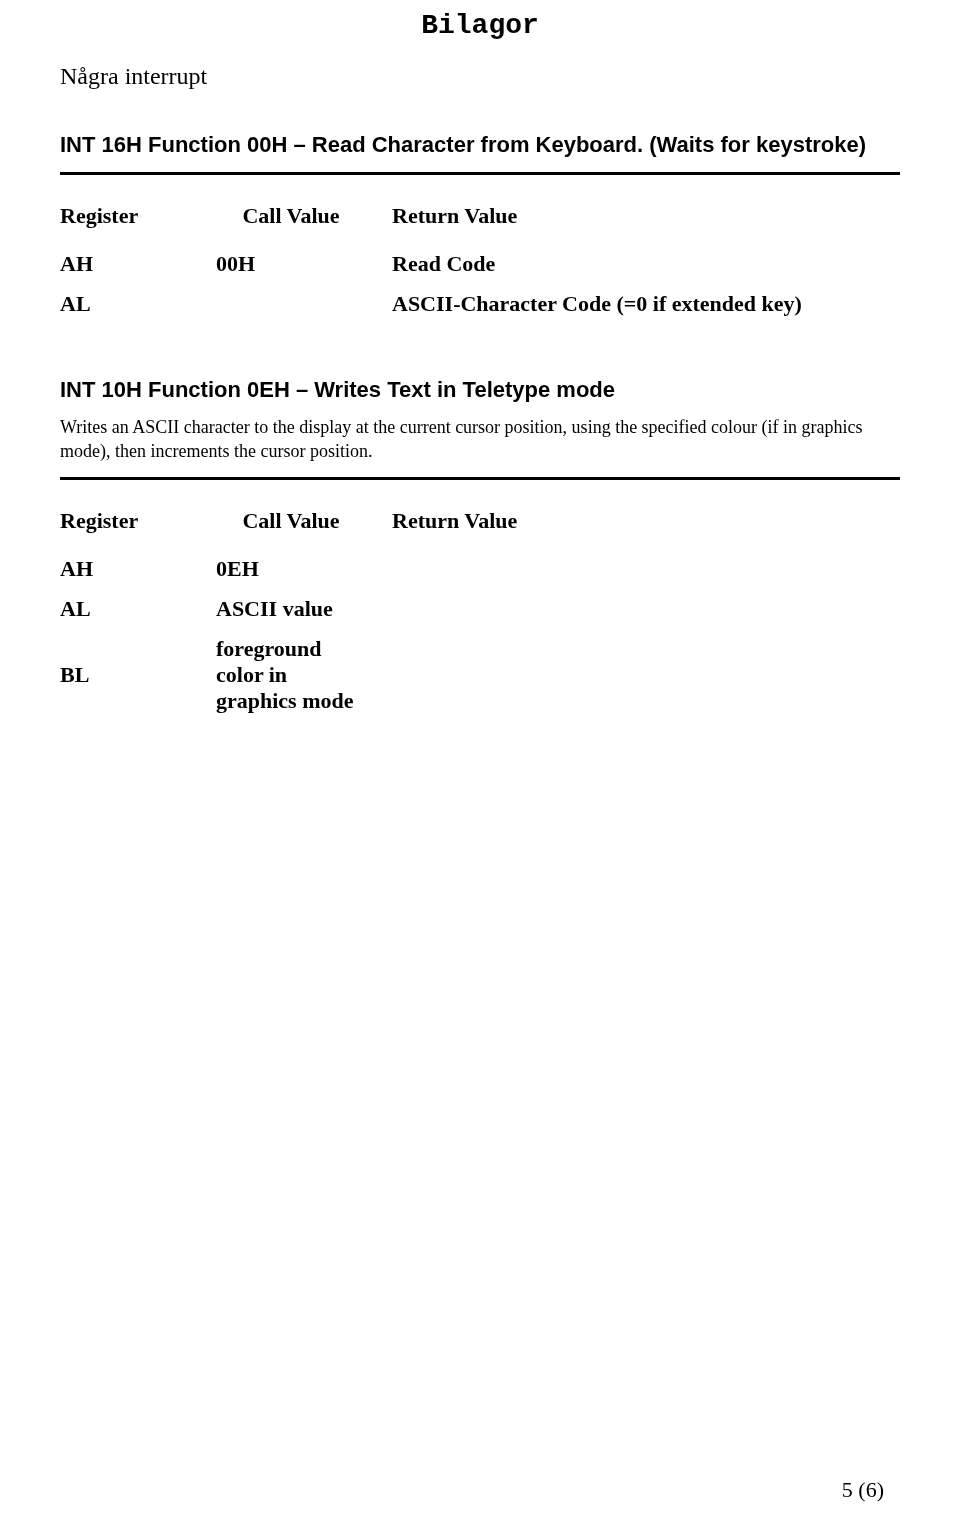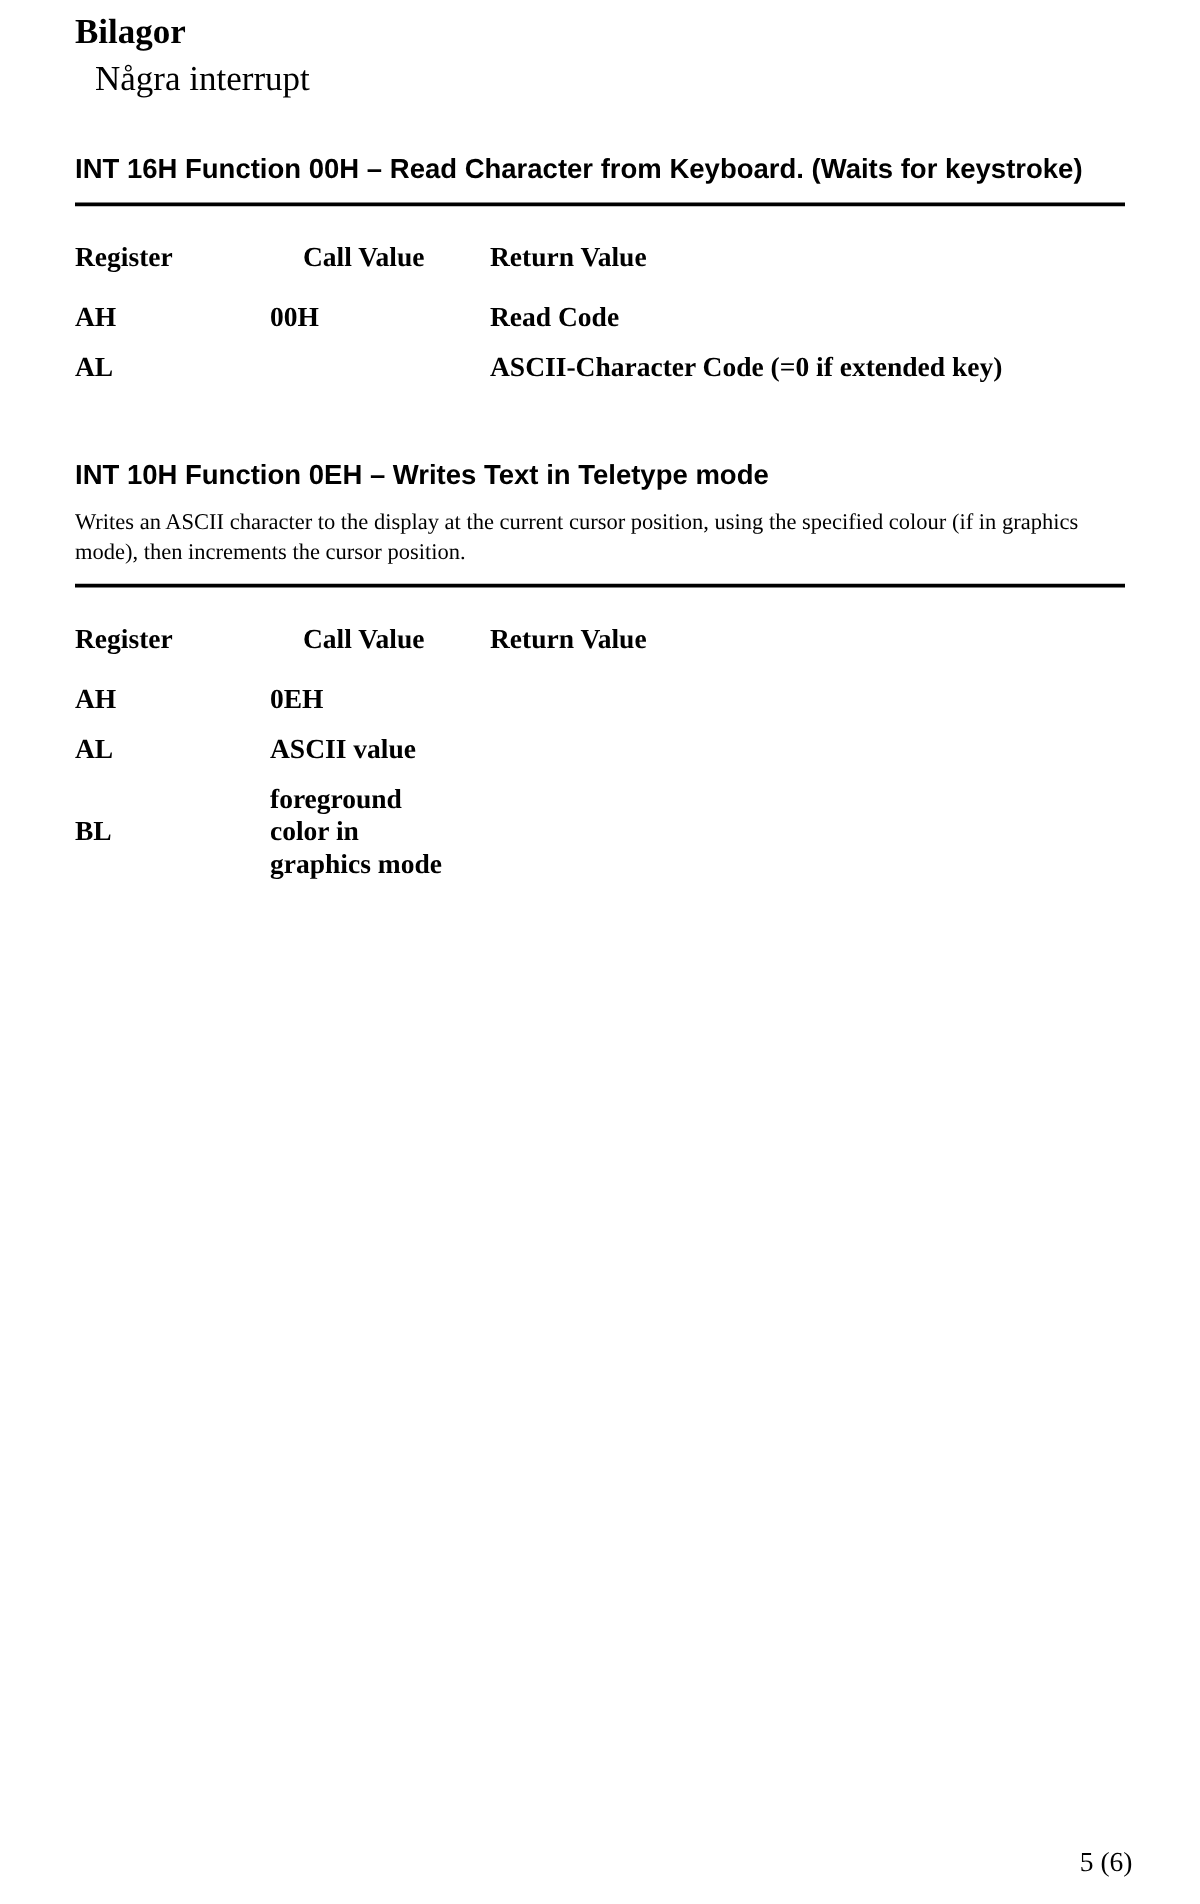--- a/index.html
+++ b/index.html
@@ -10,30 +10,31 @@
   body {
     width: 960px;
     min-height: 1523px;
     font-family: "Times New Roman", Times, serif;
     color: #000;
     position: relative;
     box-sizing: border-box;
     padding: 10px 60px 60px 60px;
   }
   h1.page-title {
-    font-family: Liberation Serif, serif;
+    font-family: Liberation Mono, monospace;
     font-weight: bold;
     font-size: 28px;
-    margin: 0 0 6px 0;
+    margin: 0 0 22px 0;
+    text-align: center;
   }
   h2.subtitle {
     font-family: "Times New Roman", Times, serif;
     font-weight: normal;
-    font-size: 28px;
-    margin: 0 0 40px 16px;
+    font-size: 24px;
+    margin: 0 0 40px 0;
   }
   .section-heading {
     font-family: Arial, Helvetica, sans-serif;
     font-weight: bold;
     font-size: 22px;
     margin: 0 0 12px 0;
     line-height: 1.35;
   }
   hr.thick-rule {
     border: none;
@@ -57,21 +58,21 @@
   .reg-table .col-reg { width: 130px; }
   .reg-table .col-call { width: 150px; text-align: center; }
   .desc-text {
     font-size: 18px;
     margin: 0 0 14px 0;
     line-height: 1.3;
   }
   .page-number {
     position: absolute;
     bottom: 20px;
-    right: 54px;
+    right: 76px;
     font-size: 22px;
   }
 </style>
 </head>
 <body>
 
 <h1 class="page-title">Bilagor</h1>
 <h2 class="subtitle">Några interrupt</h2>
 
 <div class="section-heading">INT 16H Function 00H – Read Character from Keyboard. (Waits for keystroke)</div>

